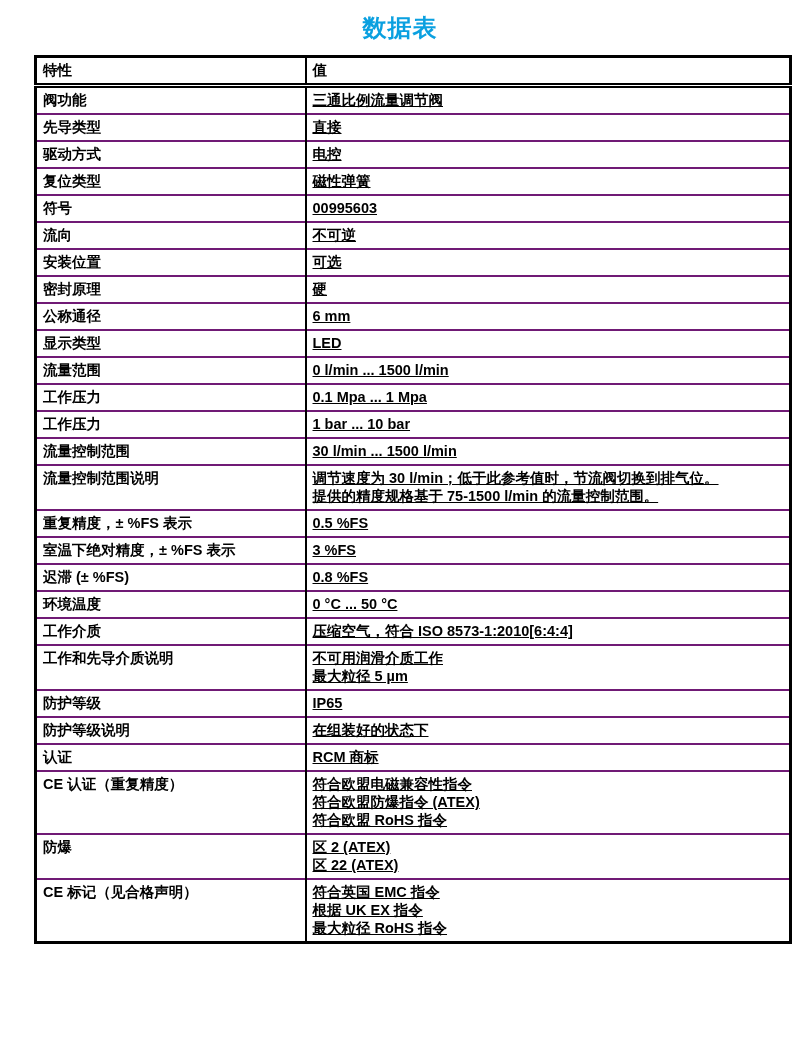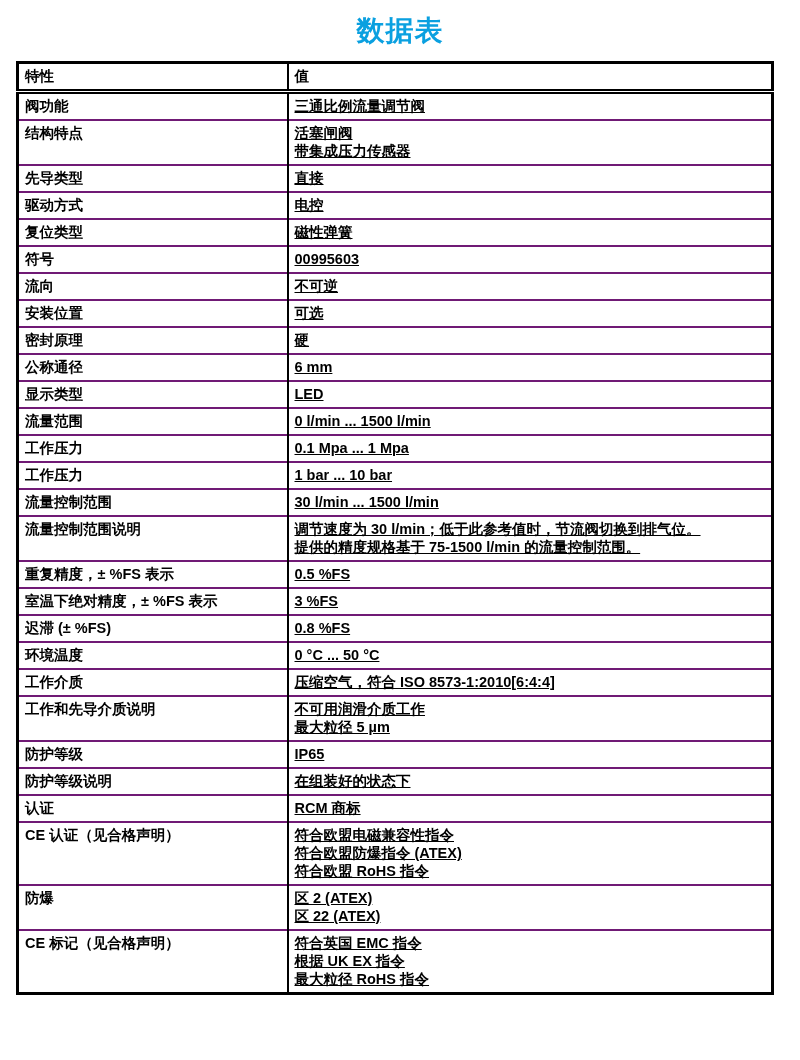--- a/index.html
+++ b/index.html
@@ -6,33 +6,33 @@
   html, body {
     width: 800px;
     background: #ffffff;
     font-family: "Liberation Sans", "DejaVu Sans", sans-serif;
     color: #000000;
   }
   body { min-height: 1060px; }
 
   .page-title {
     text-align: center;
-    font-size: 28px;
+    font-size: 24px;
     font-weight: bold;
     color: #0AA0E0;
     padding-top: 12px;
     margin-bottom: 11px;
     letter-spacing: 1px;
   }
 
   table.spec-table {
     border-collapse: collapse;
     table-layout: fixed;
     width: 755px;
-    margin-left: 16px;
+    margin-left: 34px;
     border: 3px solid #000000;
   }
 
   .spec-table col.col-feature { width: 270px; }
   .spec-table col.col-value   { width: 485px; }
 
   .spec-table th,
   .spec-table td {
     font-size: 14.5px;
     font-weight: 600;
@@ -76,27 +76,20 @@
   </thead>
   <tbody>
 
   <tr>
         <td>阀功能</td>
         <td>
           <div class="value-line">三通比例流量调节阀</div>
         </td>
       </tr>
       <tr>
-        <td>结构特点</td>
-        <td>
-          <div class="value-line">活塞闸阀</div>
-          <div class="value-line">带集成压力传感器</div>
-        </td>
-      </tr>
-      <tr>
         <td>先导类型</td>
         <td>
           <div class="value-line">直接</div>
         </td>
       </tr>
       <tr>
         <td>驱动方式</td>
         <td>
           <div class="value-line">电控</div>
         </td>
@@ -223,21 +216,21 @@
           <div class="value-line">在组装好的状态下</div>
         </td>
       </tr>
       <tr>
         <td>认证</td>
         <td>
           <div class="value-line">RCM 商标</div>
         </td>
       </tr>
       <tr>
-        <td>CE 认证（见合格声明）</td>
+        <td>CE 认证（重复精度）</td>
         <td>
           <div class="value-line">符合欧盟电磁兼容性指令</div>
           <div class="value-line">符合欧盟防爆指令 (ATEX)</div>
           <div class="value-line">符合欧盟 RoHS 指令</div>
         </td>
       </tr>
       <tr>
         <td>防爆</td>
         <td>
           <div class="value-line">区 2 (ATEX)</div>

